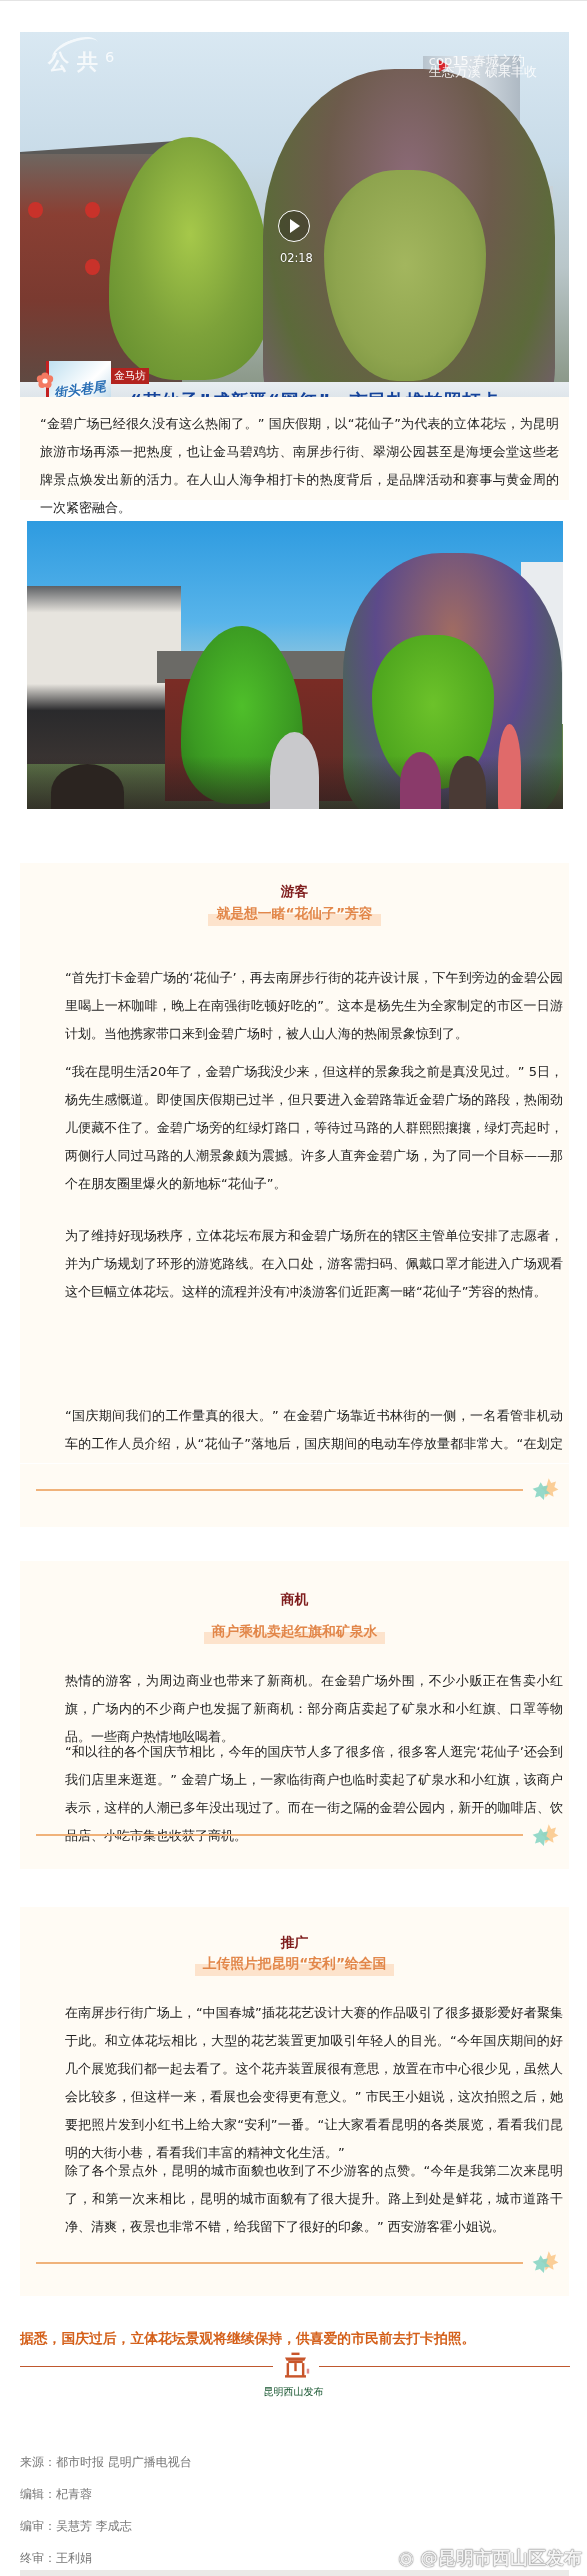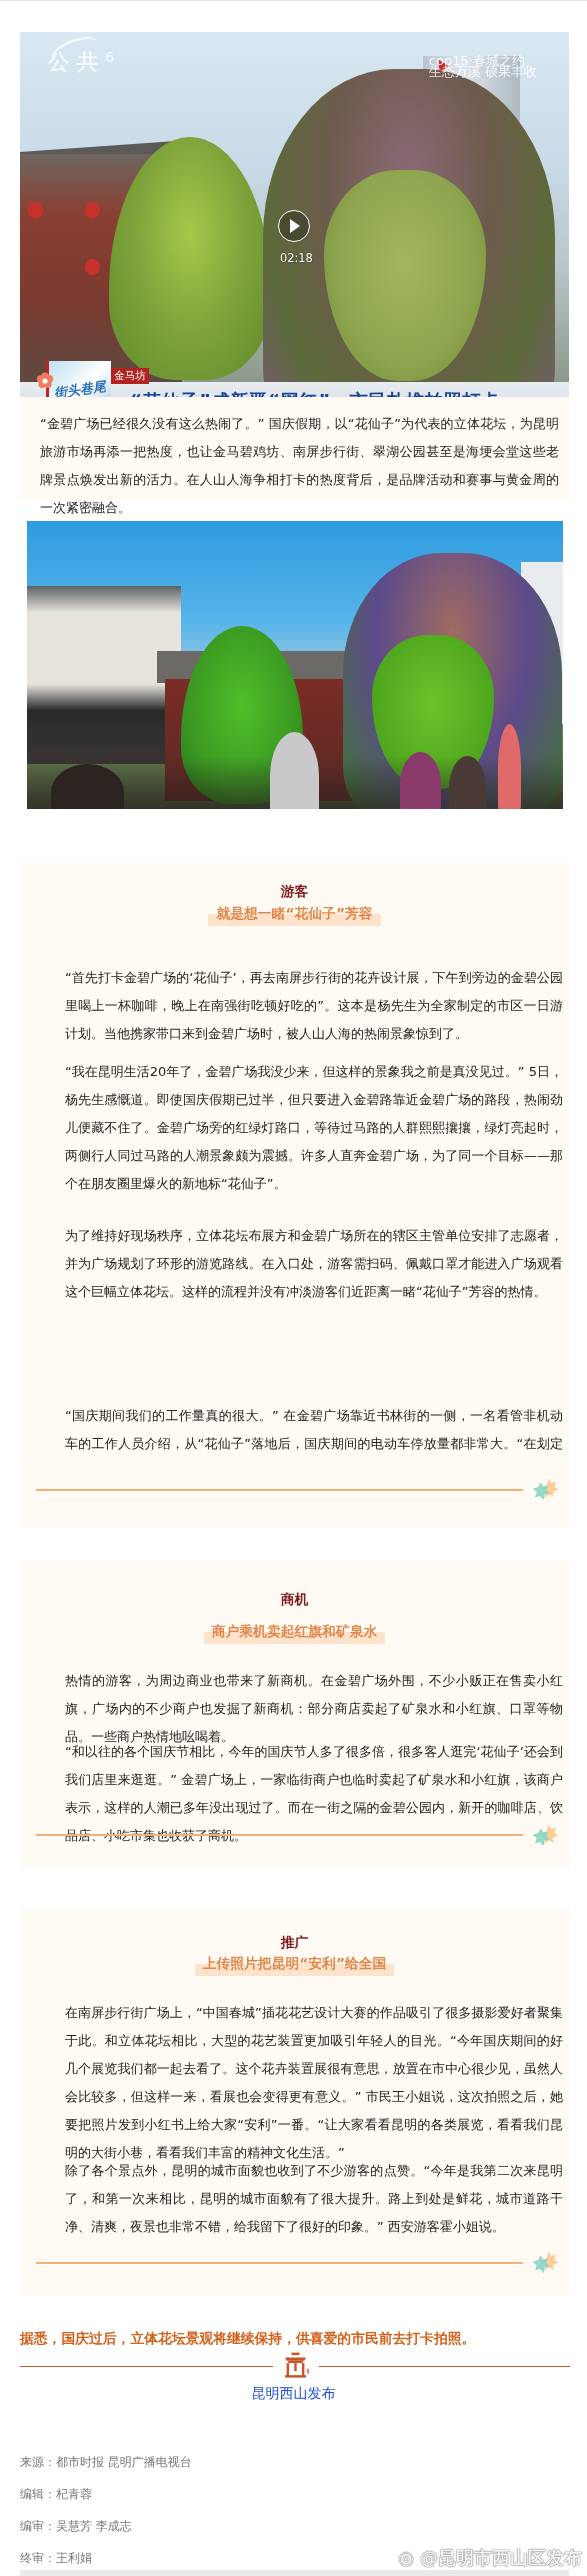--- a/index.html
+++ b/index.html
@@ -75,21 +75,21 @@
   .sec-sub-text { position: relative; z-index: 1; }
 
   .divider { position: absolute; left: 16px; width: 487px; height: 1.6px; background: #f0b27a; }
   .leaf-icon { position: absolute; width: 29px; height: 29px; }
 
   .closing { position: absolute; left: 20px; top: 2322px; font-size: 13.8px; font-weight: bold; color: #d4601a; margin-top: 8px; }
 
   .sig-line-l { position: absolute; left: 20px; top: 2366px; width: 253px; height: 0.8px; background: #c0582e; }
   .sig-line-r { position: absolute; left: 319px; top: 2366px; width: 251px; height: 0.8px; background: #c0582e; }
   .sig-icon { position: absolute; left: 280px; top: 2351px; width: 31px; height: 29px; }
-  .sig-text { position: absolute; left: 0; width: 587px; top: 2385px; text-align: center; color: #1d4ed8; font-size: 14px; }
+  .sig-text { position: absolute; left: 0; width: 587px; top: 2385px; text-align: center; color: #14532d; font-size: 10px; }
 
   .credits { position: absolute; left: 20px; top: 2446px; font-size: 12px; color: #777; line-height: 32px; }
   .gray-block-tall { position: absolute; left: 20px; top: 2570px; width: 549px; height: 81px; background: #ebeae8; }
   .watermark { position: absolute; right: 4.9px; top: 2546px; color: #f4f4f4; font-size: 18px; font-weight: bold; text-shadow: 0 0 1.6px #777, 0 0 0.8px #555; white-space: nowrap; }
 
   .photo {
     position: absolute; left: 27px; top: 521px; width: 536px; height: 288px; overflow: hidden;
     background: linear-gradient(180deg, #2e9be0 0%, #58b4ea 35%, #8ec5df 50%, #6b8a52 70%, #4b5a3d 100%);
   }
   .ph-building-l { position: absolute; left: 0; top: 65px; width: 154px; height: 178px; background: linear-gradient(180deg,#5d6064 0%,#e7e4de 15%,#e7e4de 55%,#2a2a2c 70%,#3a3432 100%); }

